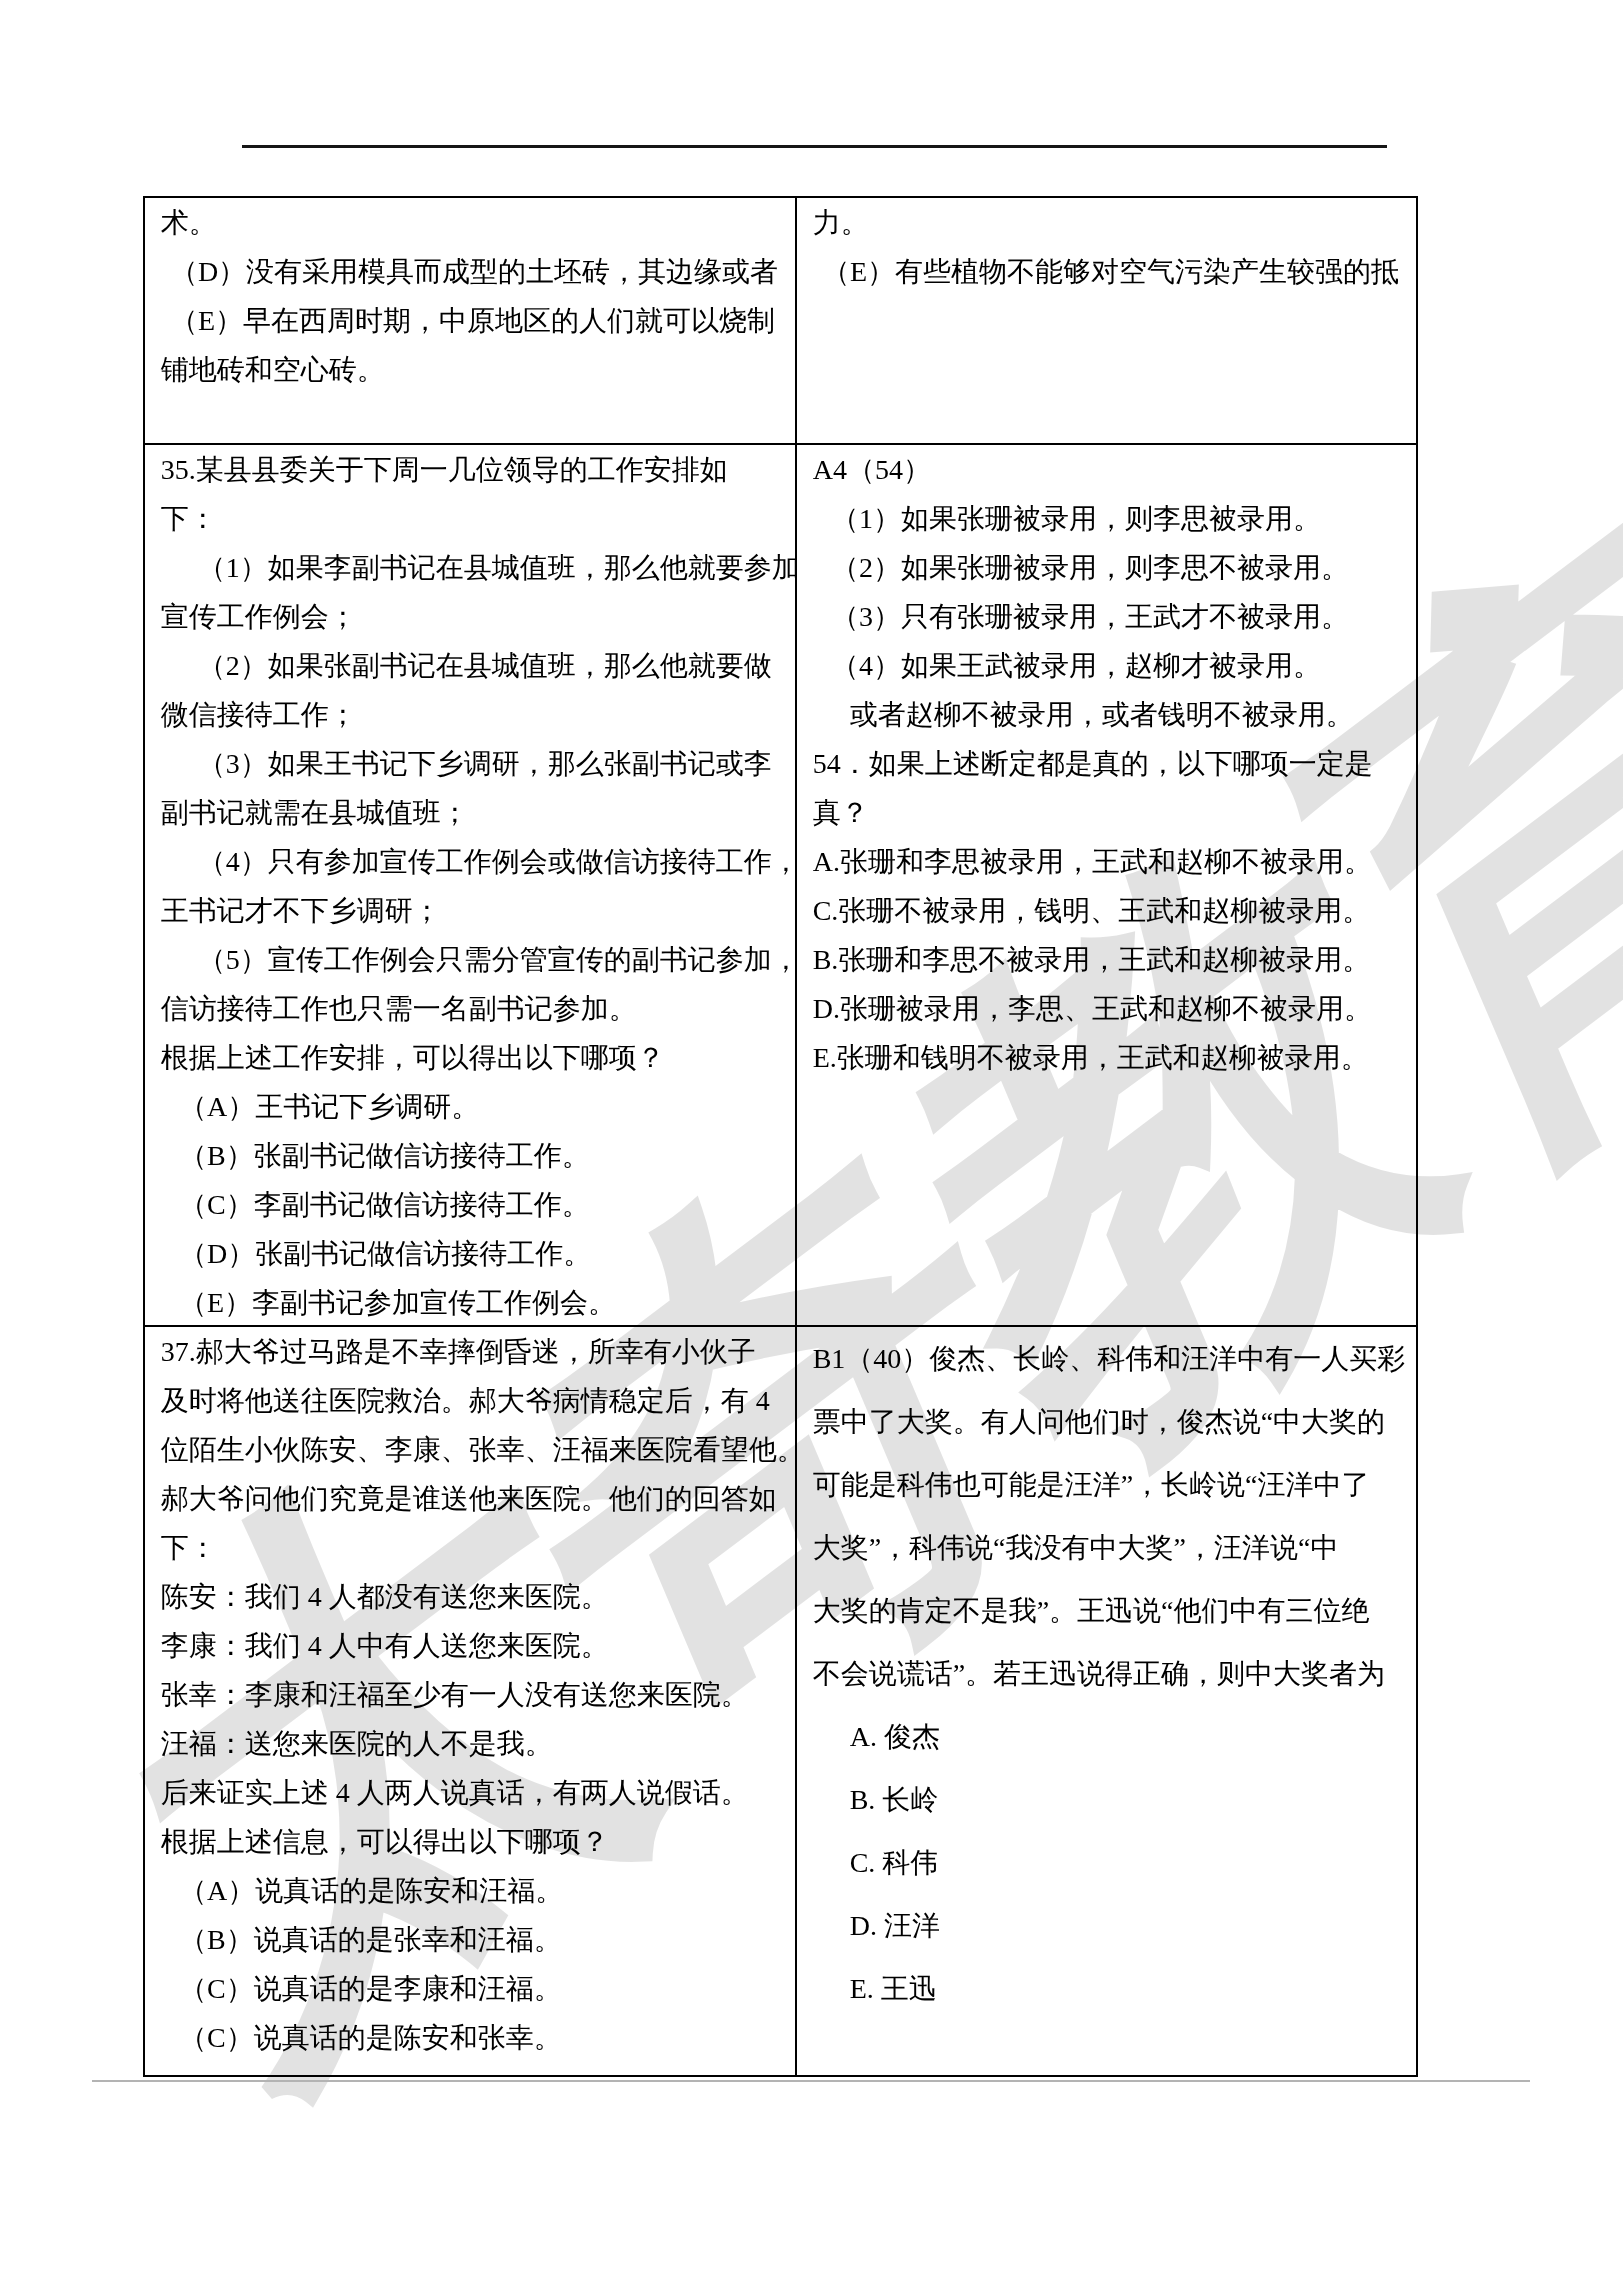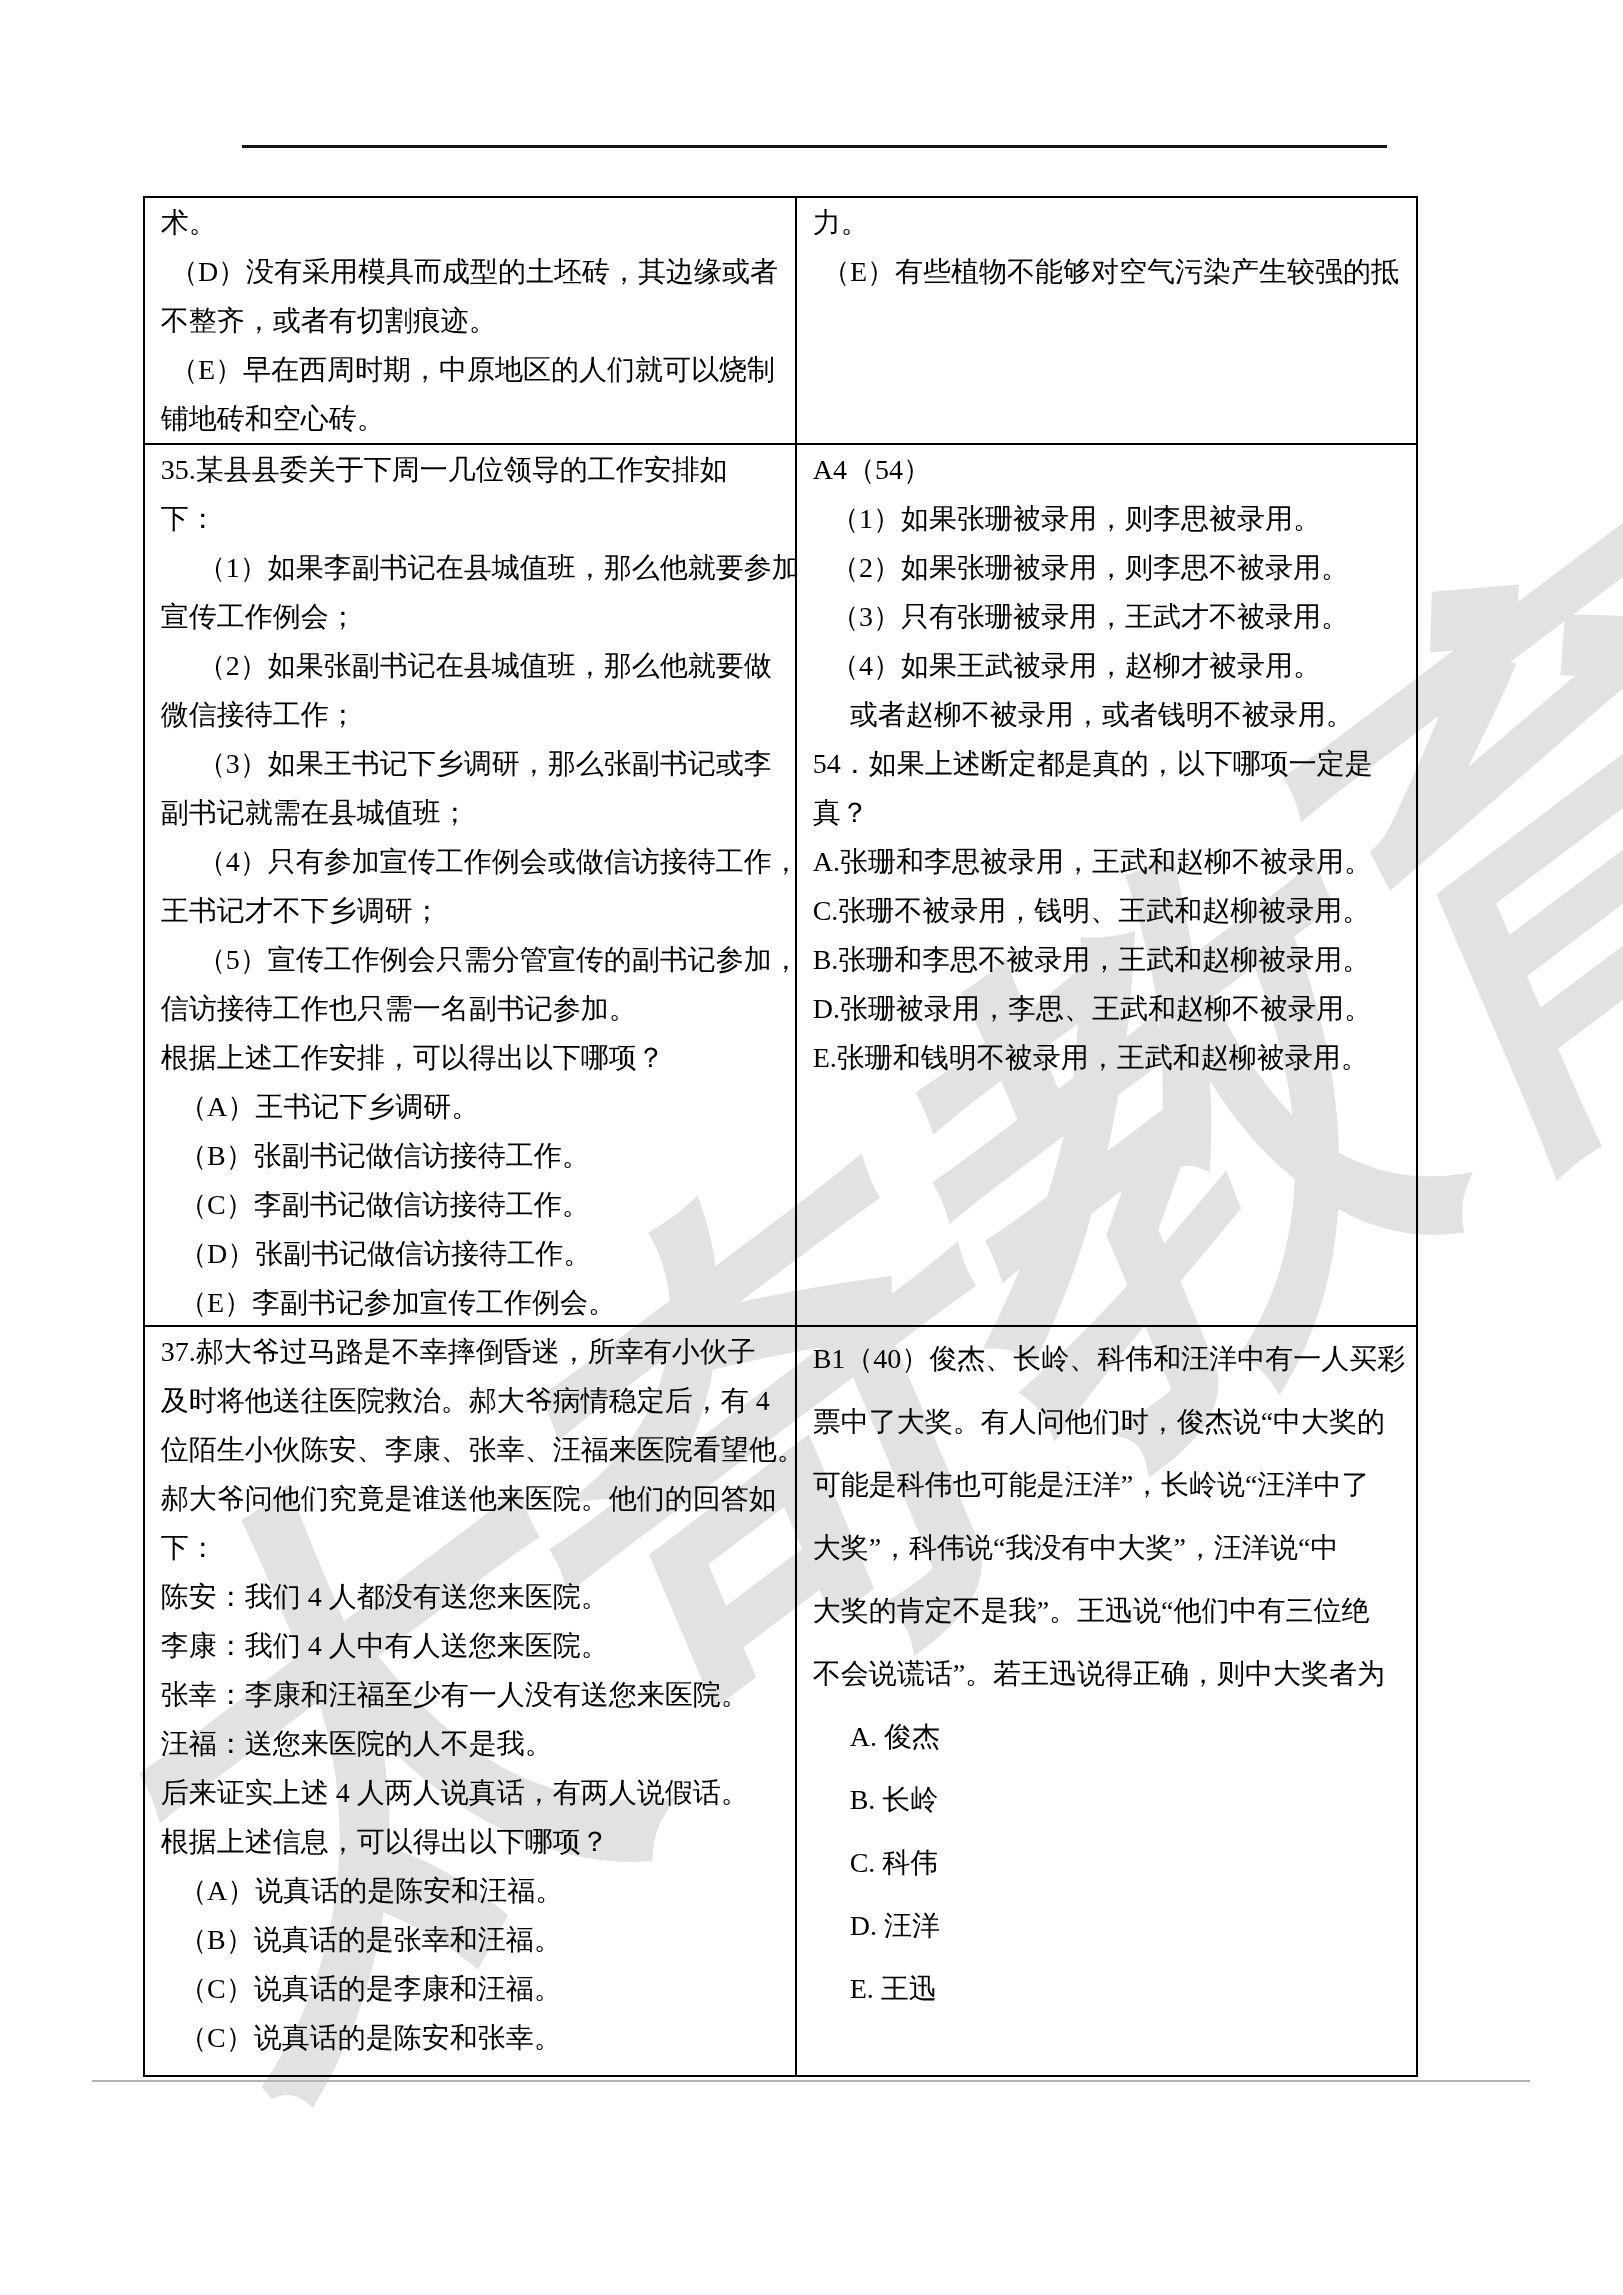--- a/index.html
+++ b/index.html
@@ -61,21 +61,20 @@
 <body>
 
 <div class="page">
   <div class="top-rule"></div>
   <div class="watermark">太奇教育</div>
 
   <div class="qtable">
     <div class="cell bR bB">
         <div class="line">术。</div>
         <div class="line ind-s">（D）没有采用模具而成型的土坯砖，其边缘或者</div>
-        <div class="line">不整齐，或者有切割痕迹。</div>
         <div class="line ind-s">（E）早在西周时期，中原地区的人们就可以烧制</div>
         <div class="line">铺地砖和空心砖。</div>
       </div>
     <div class="cell bB">
         <div class="line">力。</div>
         <div class="line ind-s">（E）有些植物不能够对空气污染产生较强的抵</div>
       </div>
 
     <div class="cell bR bB">
         <div class="line">35.某县县委关于下周一几位领导的工作安排如</div>

